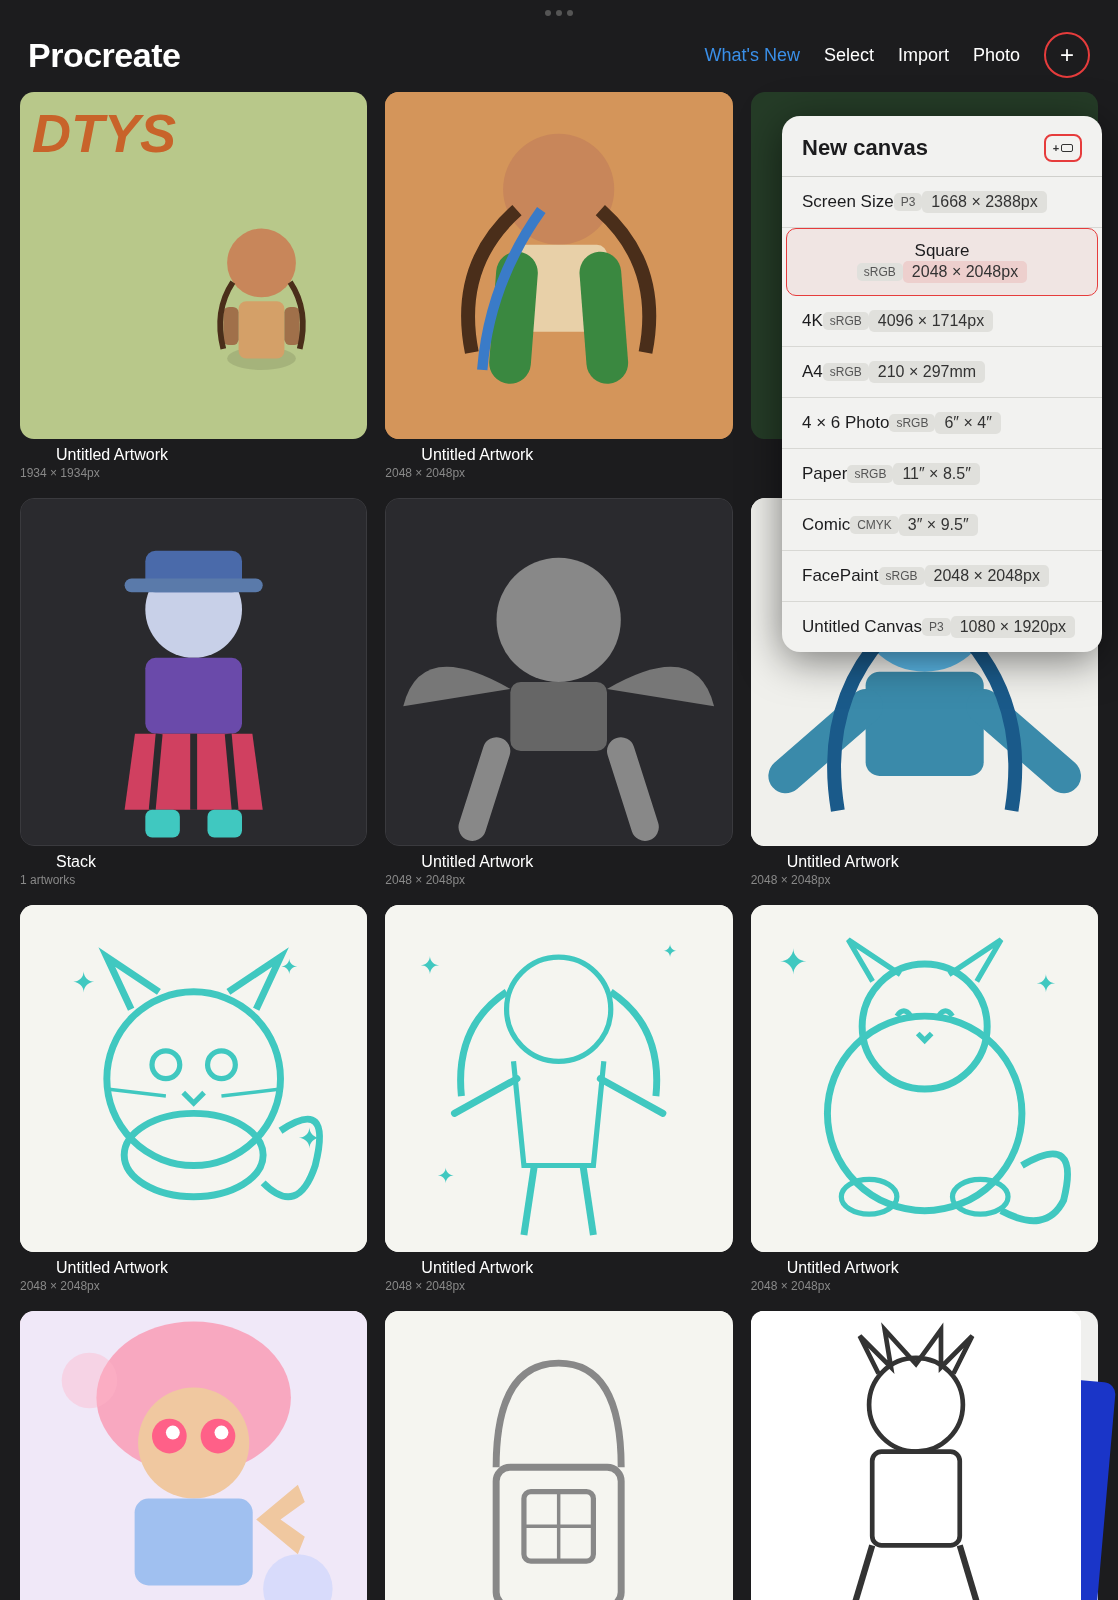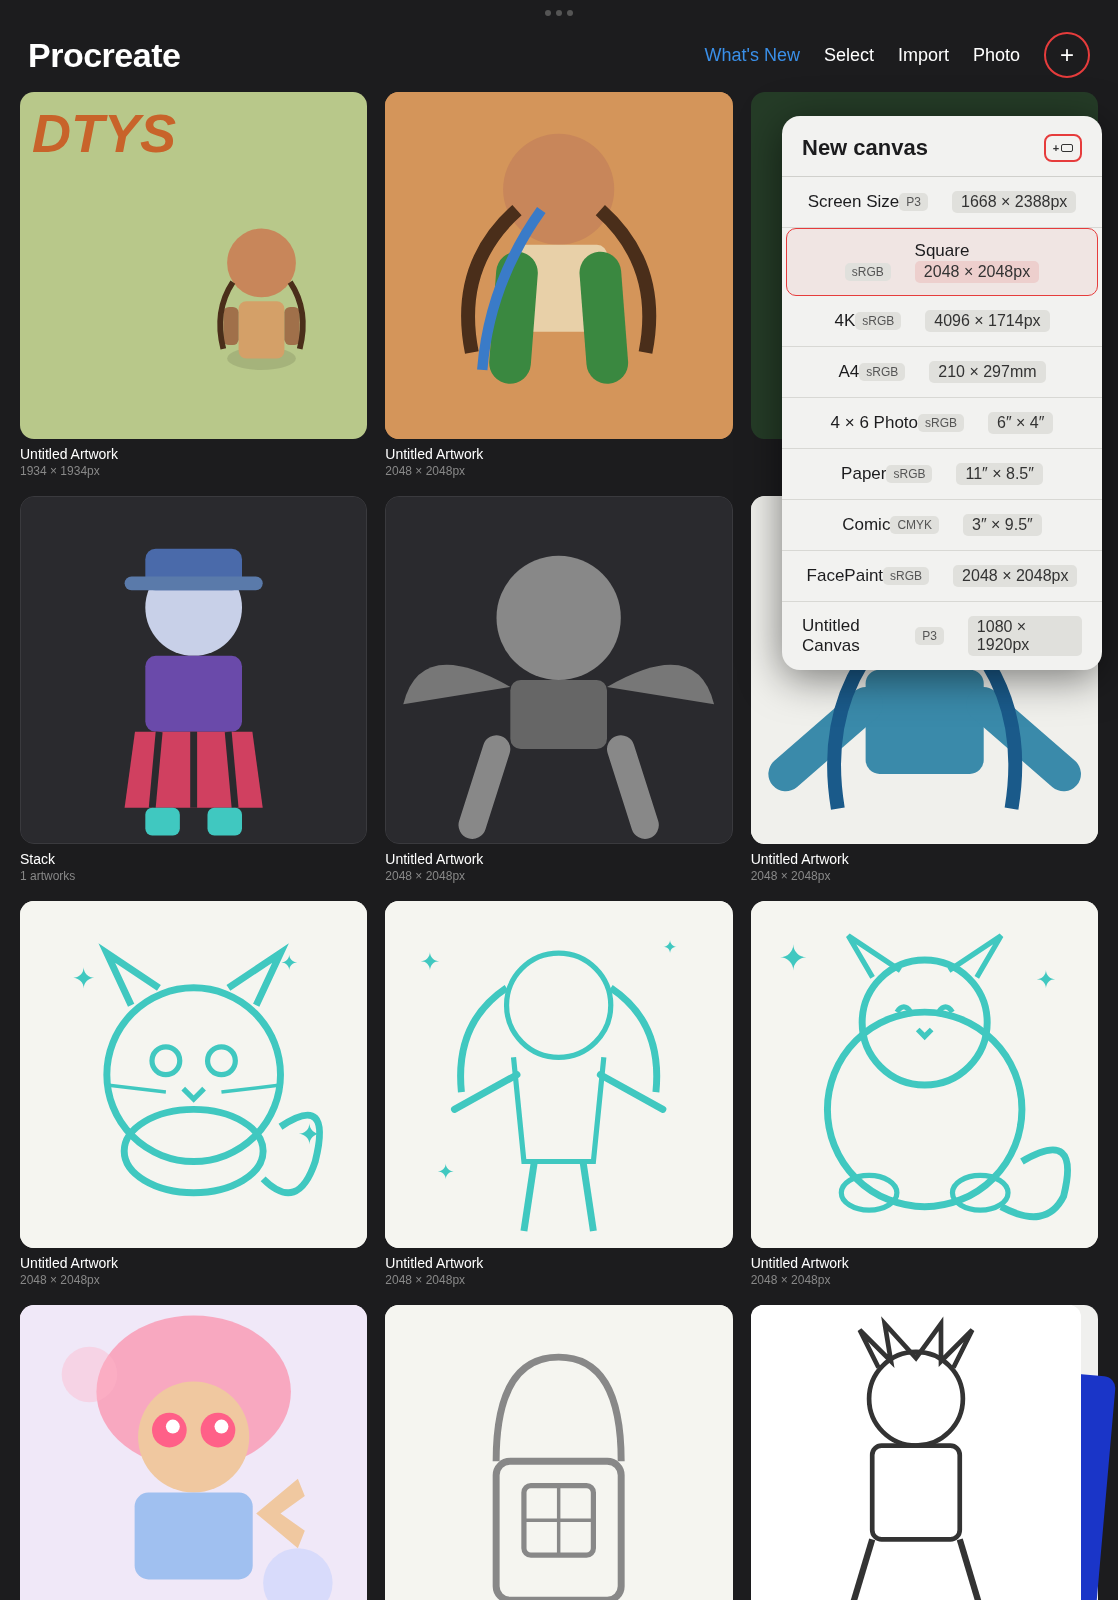--- a/index.html
+++ b/index.html
@@ -87,22 +87,23 @@
     .artwork-thumb {
       width: 100%;
       aspect-ratio: 1;
       border-radius: 14px;
       overflow: hidden;
       position: relative;
     }
     .artwork-label {
       margin-top: 7px;
       color: #ffffff;
-      font-size: 14px;
+      font-size: 16px;
       font-weight: 500;
+      margin-left: 36px;
     }
     .artwork-size {
       color: #888;
       font-size: 12px;
       margin-top: 2px;
     }
 
     
     .thumb-1 { background: #b8c88a; }
     .thumb-2 { background: #d4955a; }
@@ -173,21 +174,21 @@
     .mini-rect {
       width: 12px;
       height: 8px;
       border: 1.5px solid #333;
       border-radius: 2px;
     }
 
     .canvas-item {
       display: flex;
       align-items: center;
-      justify-content: center;
+      justify-content: flex-start;
       padding: 14px 20px;
       border-bottom: 1px solid #d8d8d4;
       cursor: pointer;
     }
     .canvas-item:last-child {
       border-bottom: none;
     }
     .canvas-item.highlighted {
       background: rgba(220, 80, 80, 0.08);
       border: 1.5px solid #e63c3c;
@@ -197,21 +198,21 @@
       flex-direction: column;
     }
     .canvas-name {
       font-size: 17px;
       color: #1c1c1e;
       font-weight: 400;
     }
     .canvas-specs {
       display: flex;
       align-items: center;
-      gap: 24px;
+      gap: 0;
     }
     .canvas-colorspace {
       background: #e0e0dc;
       border-radius: 5px;
       padding: 2px 7px;
       font-size: 12px;
       color: #555;
     }
     .canvas-dimensions {
       background: #e0e0dc;

